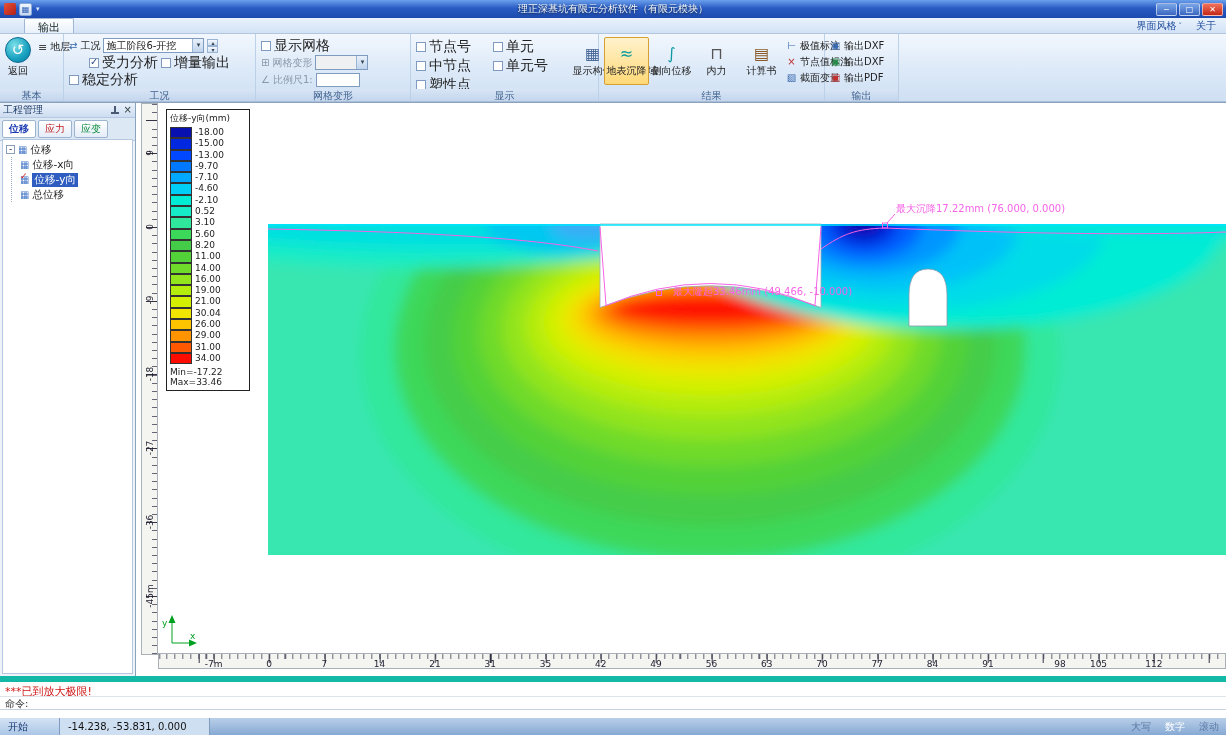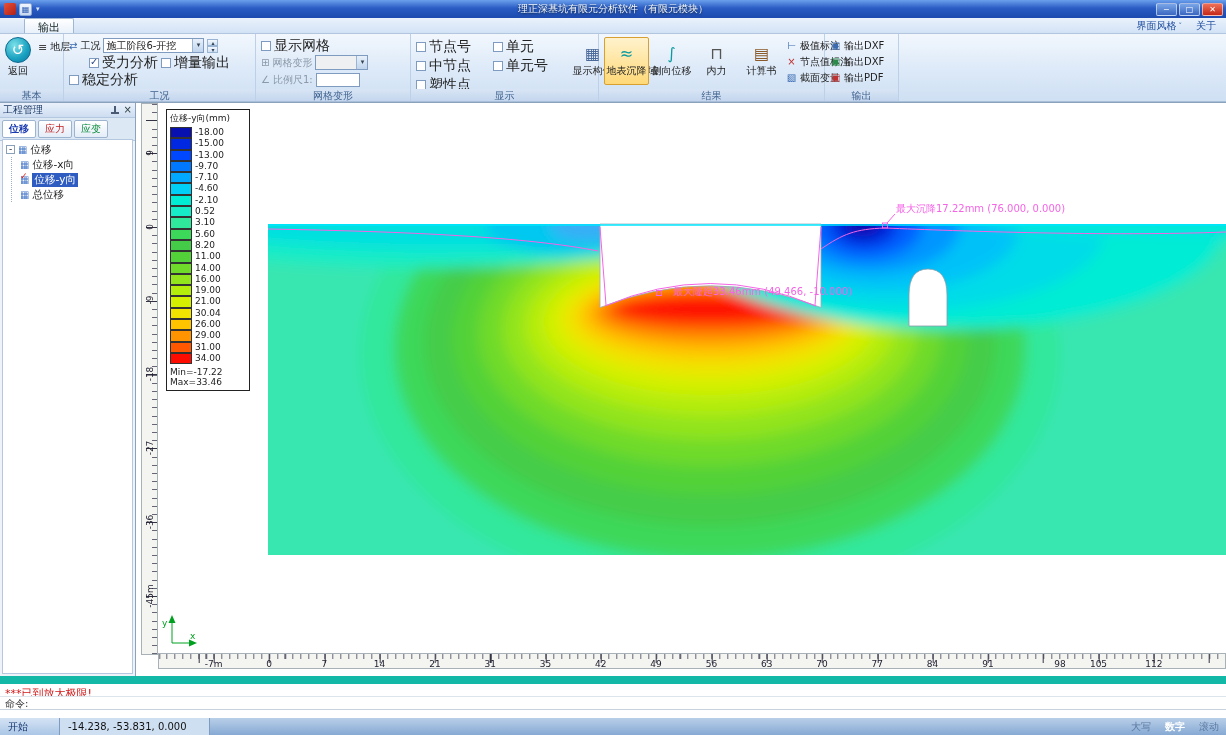--- a/index.html
+++ b/index.html
@@ -91,32 +91,32 @@
 #plot{position:absolute;left:22px;top:0;width:1068px;height:548px;overflow:hidden;background:#fff}
 #plot svg{position:absolute;left:0;top:0}
 #legend{position:absolute;left:8px;top:6px;width:84px;background:#fff;border:1px solid #222;padding:2px 3px 3px;z-index:5}
 .lg-title{font-size:9px;margin-bottom:2px;white-space:nowrap}
 .lg-row{display:flex;height:11.3px}
 .lg-sw{width:22px;height:11.3px;border:1px solid #333;margin-bottom:-1px;flex:0 0 auto}
 .lg-lb{font-size:9px;padding-left:3px;white-space:nowrap}
 .lg-mm{font-size:9px;margin-top:3px;white-space:nowrap}
 
 
-#outputpane{position:absolute;left:0;top:676px;width:100%;height:20px;background:#fff;border-top:8px solid #14b8a6;padding:2px 5px;color:#d01818;font-size:11px}
+#outputpane{position:absolute;left:0;top:676px;width:100%;height:20px;background:#fff;border-top:6px solid #14b8a6;padding:2px 5px;color:#d01818;font-size:11px}
 #promptpane{position:absolute;left:0;top:696px;width:100%;height:13px;background:#fff;padding:0 5px;font-size:10px;color:#333;border-top:1px solid #dde4ec}
 #inputrow{position:absolute;left:0;top:709px;width:100%;height:9px;background:#fff;border-top:1px solid #c8d2de}
 #statusbar{position:absolute;left:0;top:718px;width:100%;height:17px;background:linear-gradient(#b9cfe9,#86a9d3);display:flex;font-size:10px;align-items:stretch}
 .sb-start{flex:0 0 60px;display:flex;align-items:center;padding:5px 8px;background:linear-gradient(#d5e3f4,#aac6e6);border-right:1px solid #7f9cc0;color:#14366e}
 .sb-coords{flex:0 0 150px;display:flex;align-items:center;padding:0 8px;background:#cfdff2;border-right:1px solid #7f9cc0;color:#111;white-space:nowrap}
 #snap-buttons{display:flex}
 .sb-snap{display:flex;align-items:center;padding:0 9px;background:#2e5fae;color:#fff;border-right:1px solid #7091c6;white-space:nowrap}
 .sb-fill{flex:1}
 #status-indicators{display:flex}
 .sb-ind{flex:0 0 34px;display:flex;align-items:center;justify-content:center;color:#5c7aa2}
-.sb-ind.on{color:#fff;font-weight:bold}
+.sb-ind.on{color:#fff;font-weight:normal}
 </style>
 </head>
 <body>
 
 <div id="titlebar">
   <span class="app-ico"></span>
   <span class="qat-ico">▦</span>
   <span class="qat-caret">▾</span>
   <span id="title-text">理正深基坑有限元分析软件（有限元模块）</span>
   <div id="win-controls">

